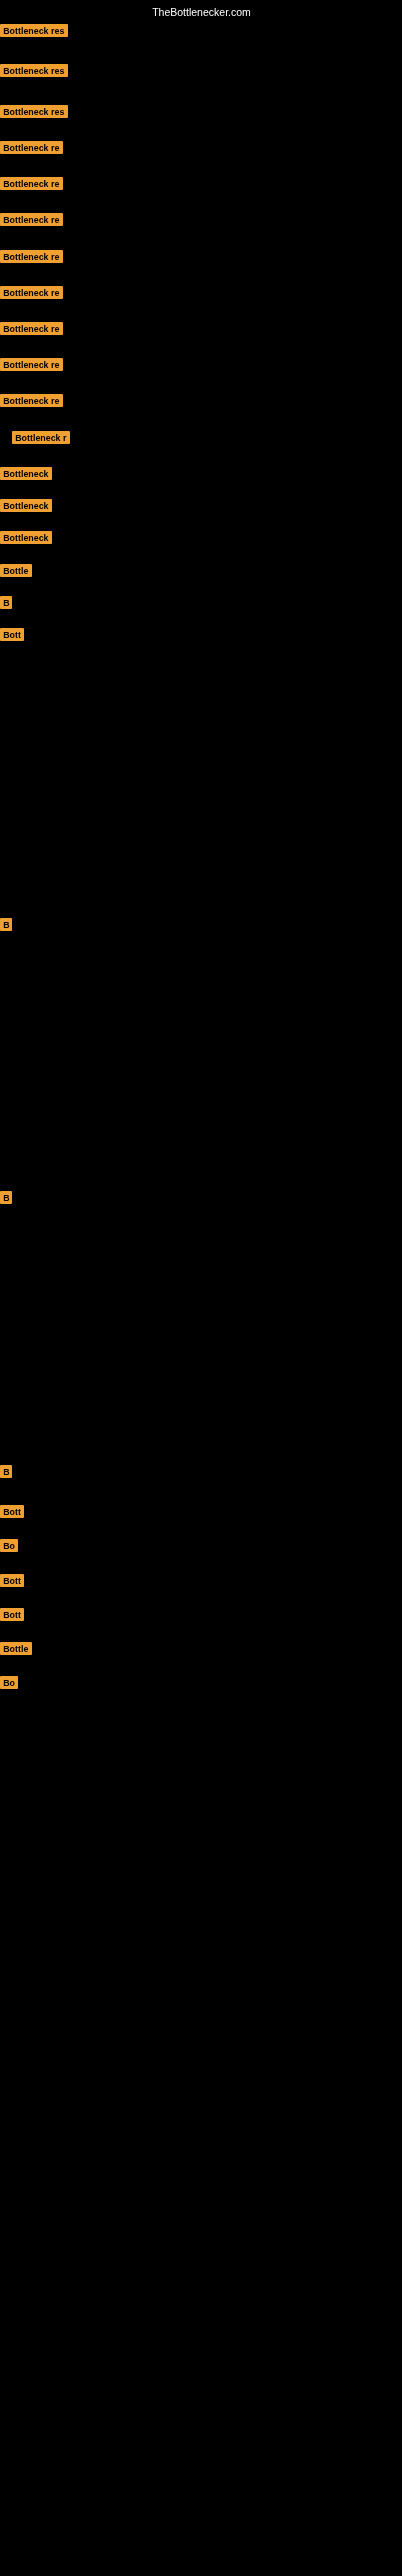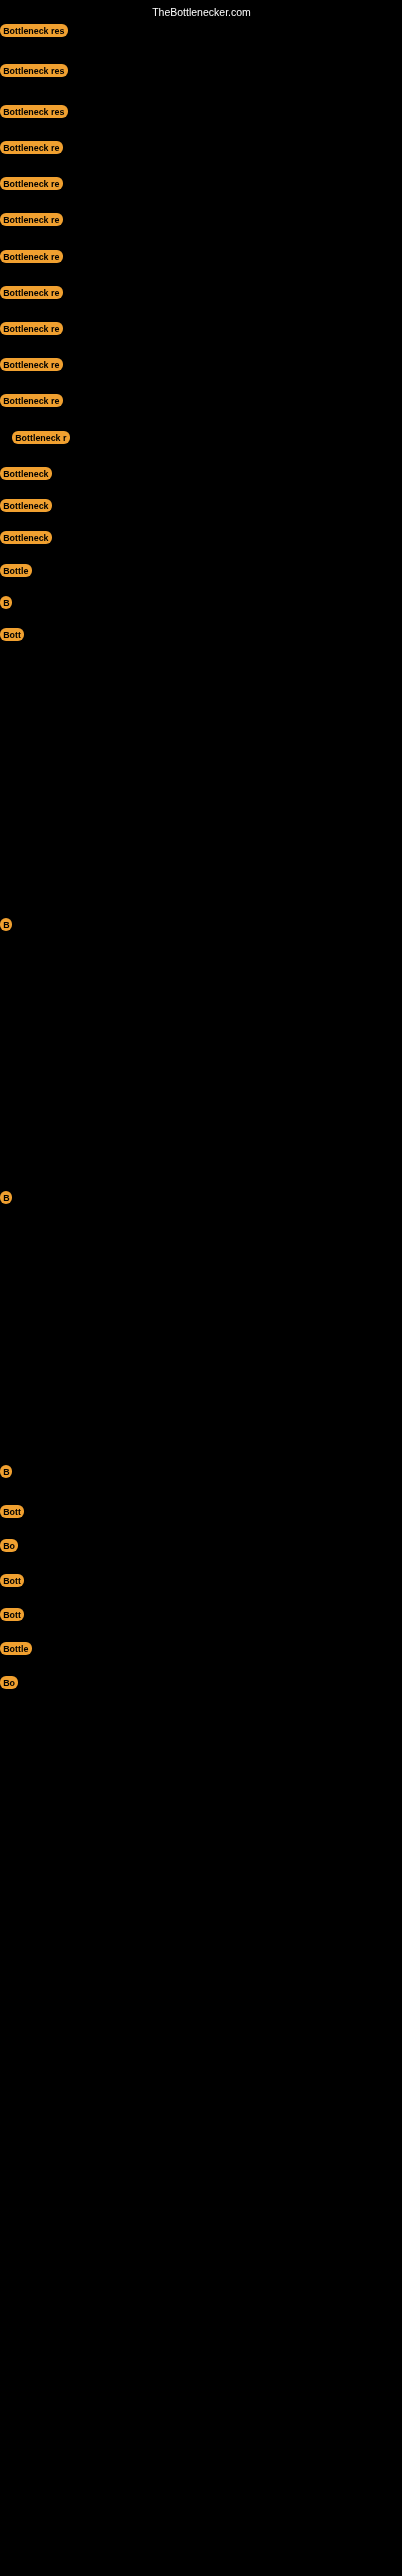--- a/index.html
+++ b/index.html
@@ -19,21 +19,21 @@
       font-size: 10.5px;
       white-space: nowrap;
     }
     .label-badge {
       position: absolute;
       background: #f0a030;
       color: #000;
       font-size: 8.9px;
       font-weight: bold;
       padding: 1.6px 3.2px;
-      border-radius: 6px;
+      border-radius: 1px;
       white-space: nowrap;
       overflow: hidden;
     }
   </style>
 </head>
 <body>
 
 <span class="site-title">TheBottlenecker.com</span>
 
 <div id="badges-container">

